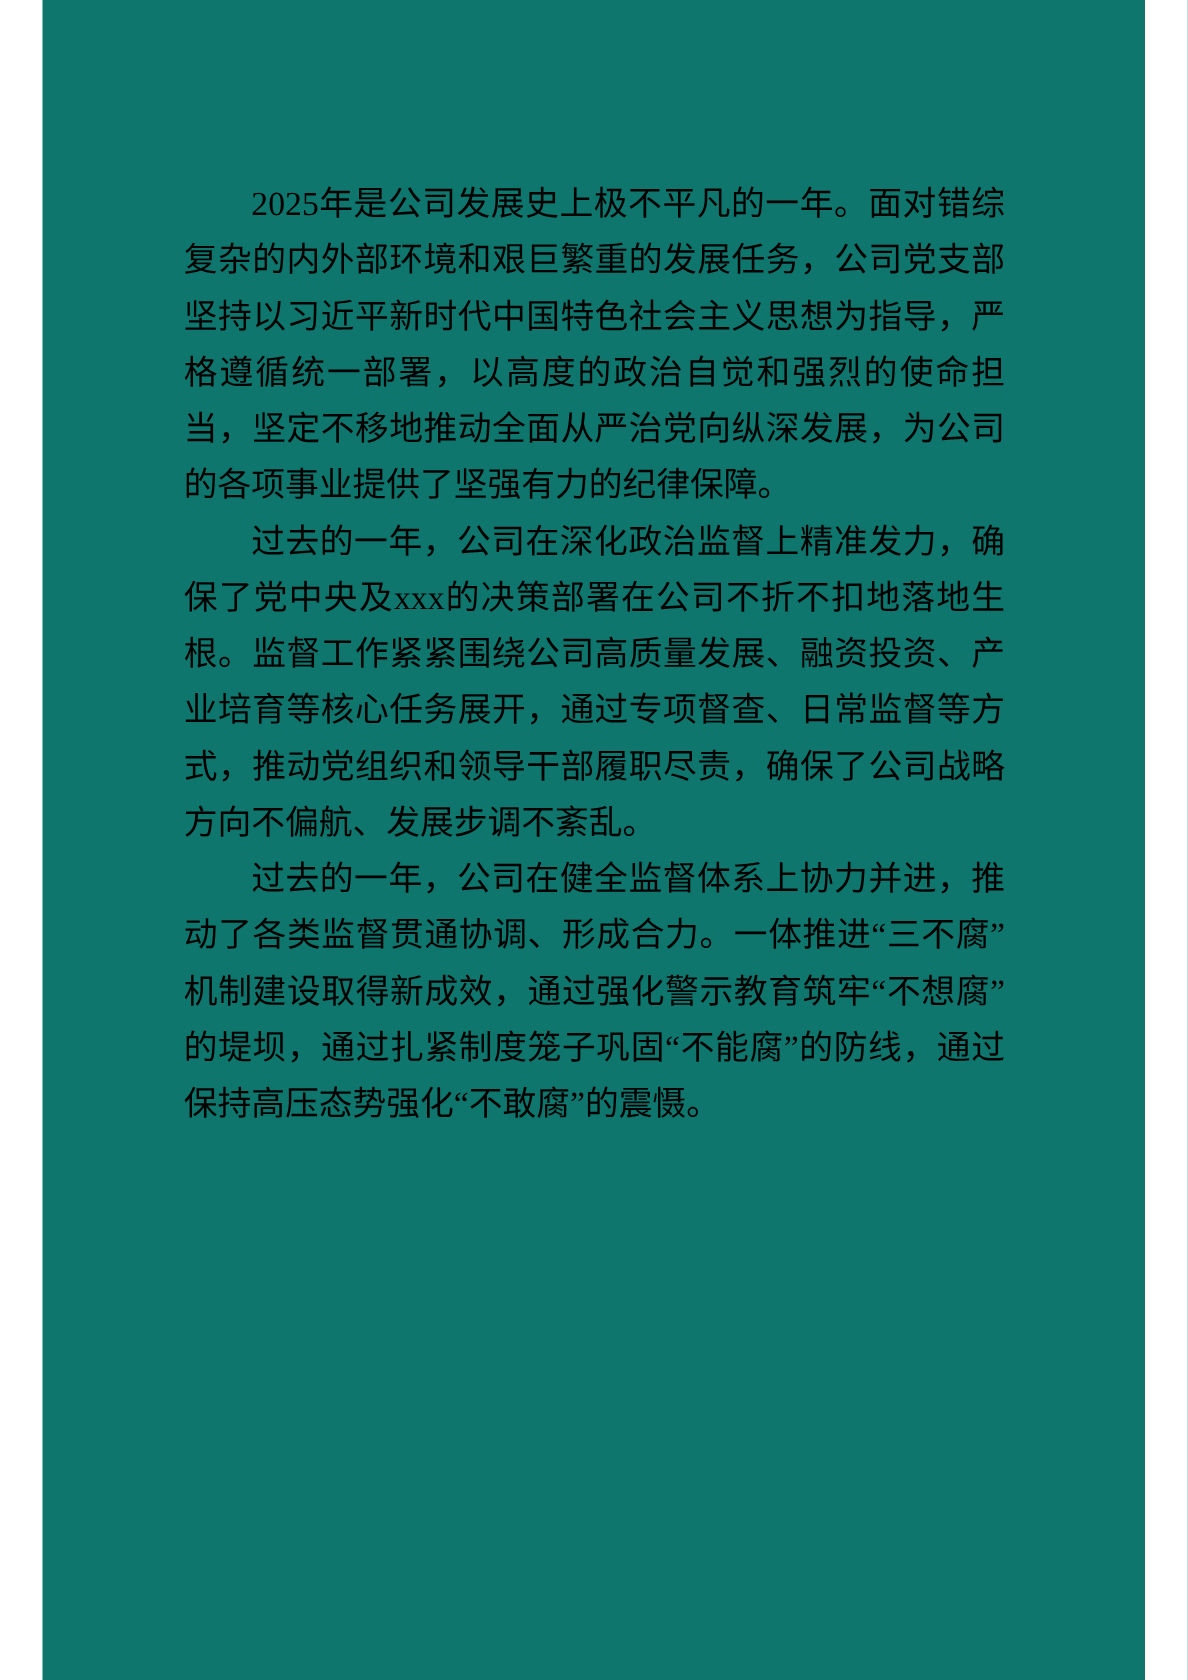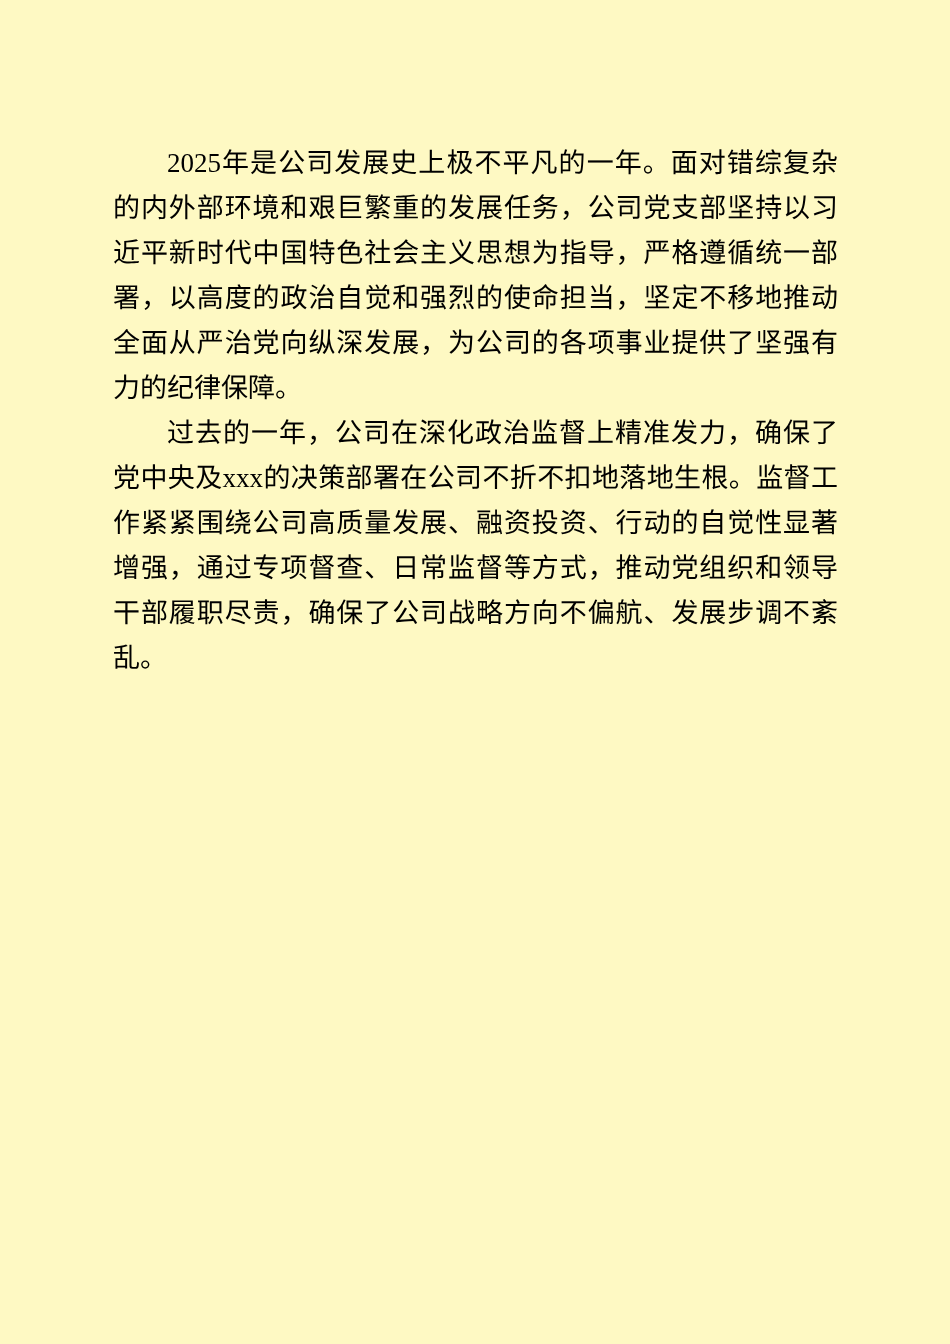--- a/index.html
+++ b/index.html
@@ -2,24 +2,24 @@
 <html lang="zh-CN"><head>
 <meta charset="utf-8">
 <style>
   html, body {
     margin: 0;
     padding: 0;
     background: #ffffff;
   }
   .page {
     position: relative;
-    width: 950px;
+    width: 882px;
     height: 1344px;
     margin: 0 auto;
-    background: #fef9c3;
+    background: #0f766e;
     box-sizing: border-box;
     padding: 141px 112px 0 113px;
     overflow: hidden;
   }
   .doc-body p {
     margin: 0;
     padding: 0;
     font-family: "Liberation Serif", "DejaVu Serif", serif;
     font-size: 27px;
     line-height: 45px;
@@ -30,15 +30,16 @@
     letter-spacing: 0;
     word-break: break-all;
   }
 </style>
 </head>
 <body>
 
 <div class="page">
   <div class="doc-body">
     <p>2025年是公司发展史上极不平凡的一年。面对错综复杂的内外部环境和艰巨繁重的发展任务，公司党支部坚持以习近平新时代中国特色社会主义思想为指导，严格遵循统一部署，以高度的政治自觉和强烈的使命担当，坚定不移地推动全面从严治党向纵深发展，为公司的各项事业提供了坚强有力的纪律保障。</p>
-    <p>过去的一年，公司在深化政治监督上精准发力，确保了党中央及xxx的决策部署在公司不折不扣地落地生根。监督工作紧紧围绕公司高质量发展、融资投资、行动的自觉性显著增强，通过专项督查、日常监督等方式，推动党组织和领导干部履职尽责，确保了公司战略方向不偏航、发展步调不紊乱。</p>
+    <p>过去的一年，公司在深化政治监督上精准发力，确保了党中央及xxx的决策部署在公司不折不扣地落地生根。监督工作紧紧围绕公司高质量发展、融资投资、产业培育等核心任务展开，通过专项督查、日常监督等方式，推动党组织和领导干部履职尽责，确保了公司战略方向不偏航、发展步调不紊乱。</p>
+    <p>过去的一年，公司在健全监督体系上协力并进，推动了各类监督贯通协调、形成合力。一体推进“三不腐”机制建设取得新成效，通过强化警示教育筑牢“不想腐”的堤坝，通过扎紧制度笼子巩固“不能腐”的防线，通过保持高压态势强化“不敢腐”的震慑。</p>
   </div>
 </div>
 
 </body></html>

